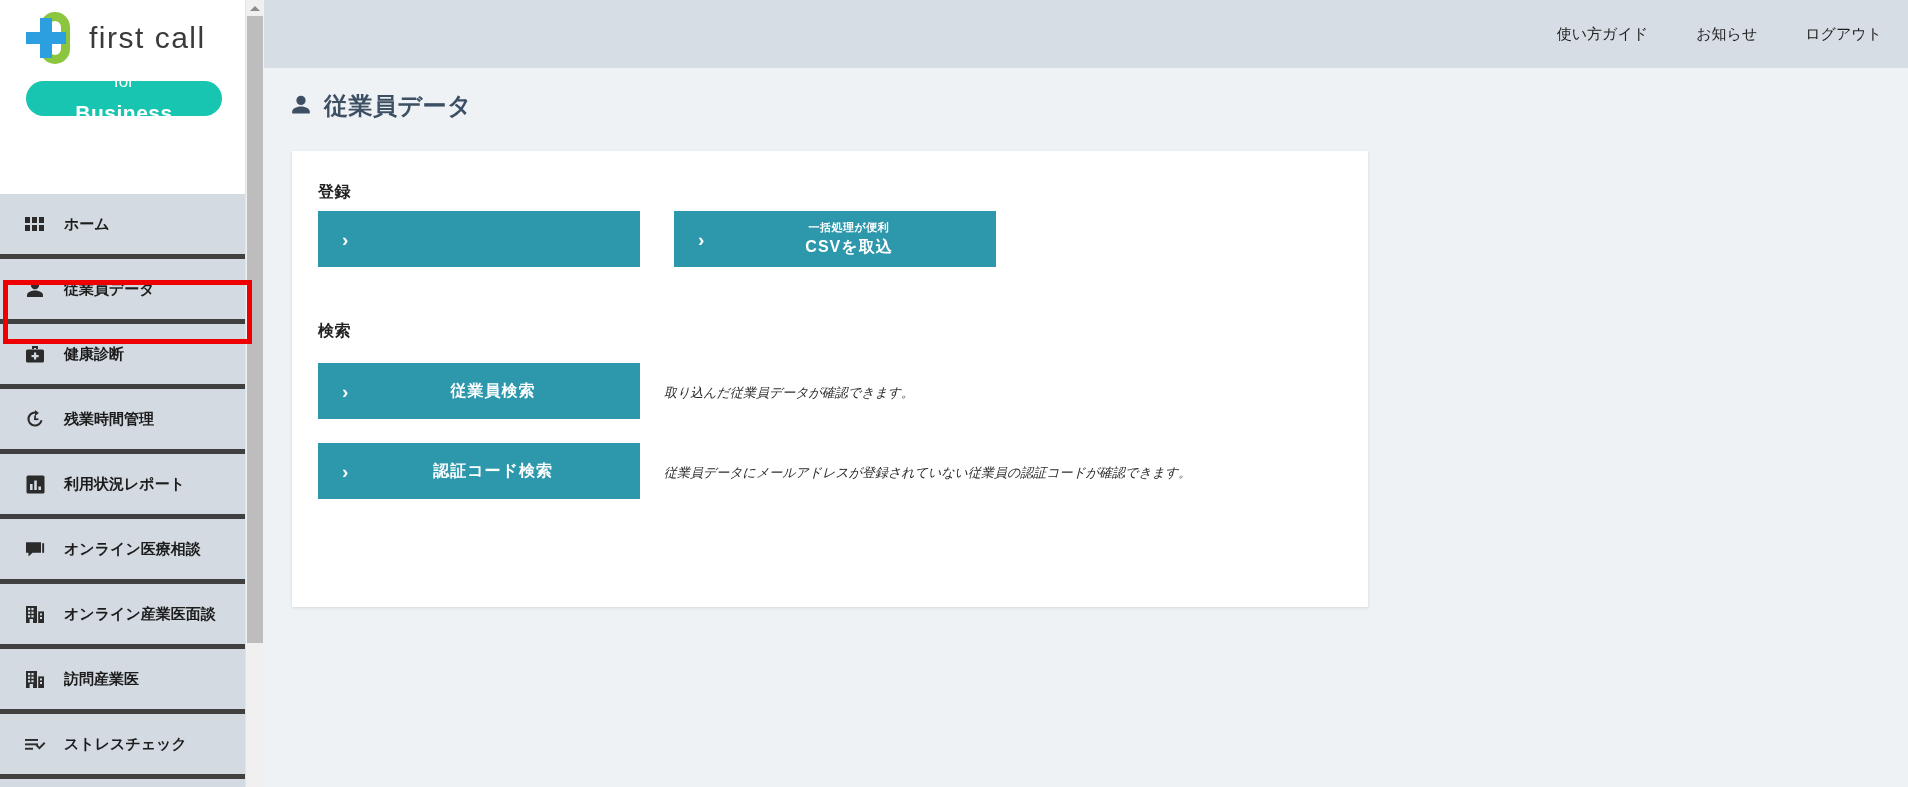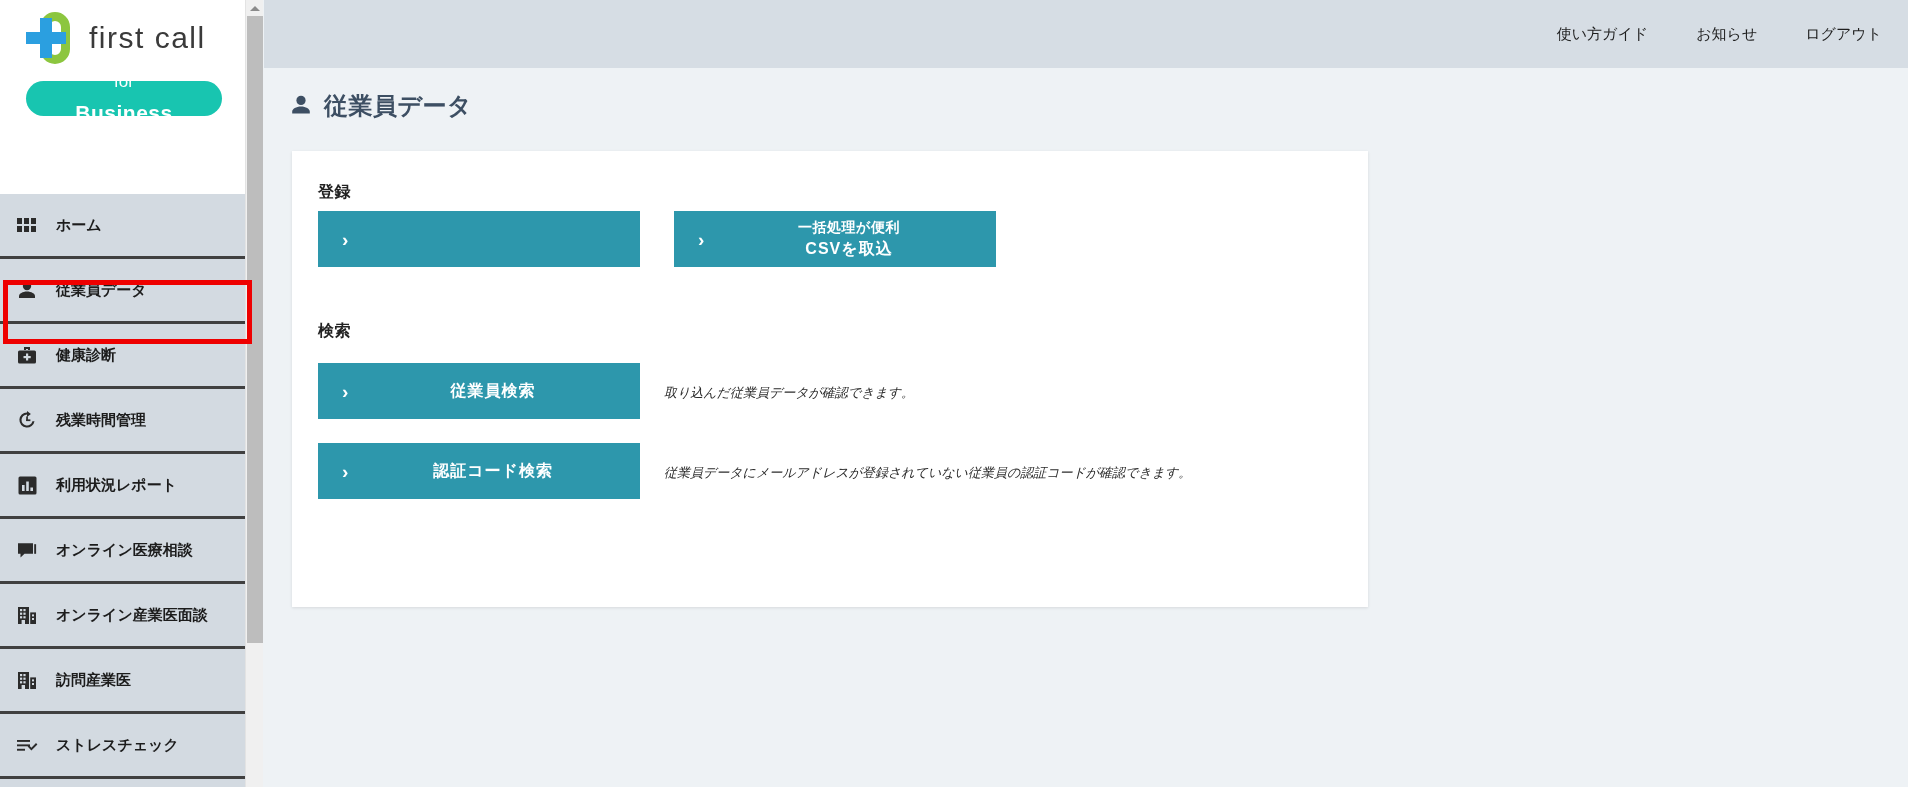--- a/index.html
+++ b/index.html
@@ -98,23 +98,23 @@
     gap: 9px;
     flex-direction: column;
   }
   .logo-pill .for { font-size: 17px; font-weight: 400; }
   .logo-pill .biz { font-size: 21px; font-weight: 600; letter-spacing: .5px; }
 
   .nav-item {
     height: 65px;
     display: flex;
     align-items: center;
-    padding-left: 16px;
+    padding-left: 24px;
     gap: 18px;
-    border-bottom: 3px solid #404040;
+    border-bottom: 5px solid #404040;
     cursor: pointer;
   }
   .nav-item:first-of-type { border-top: none; }
   .nav-label {
     font-size: 15px;
     color: #1c1c1c;
     font-weight: 600;
     white-space: nowrap;
   }
   .nav-icon {
@@ -242,21 +242,21 @@
     text-align: center;
     padding-left: 28px;
   }
   .btn-main {
     font-size: 16px;
     font-weight: 700;
     letter-spacing: 1px;
     display: block;
   }
   .btn-sub {
-    font-size: 14px;
+    font-size: 11px;
     font-weight: 700;
     letter-spacing: .5px;
     display: block;
     margin-bottom: 2px;
   }
 
   #btn-form      { left: 26px;  top: 60px;  width: 322px; height: 56px; }
   #btn-csv       { left: 382px; top: 60px;  width: 322px; height: 56px; }
   #btn-emp-search{ left: 26px;  top: 212px; width: 322px; height: 56px; }
   #btn-code-search{left: 26px;  top: 292px; width: 322px; height: 56px; }

